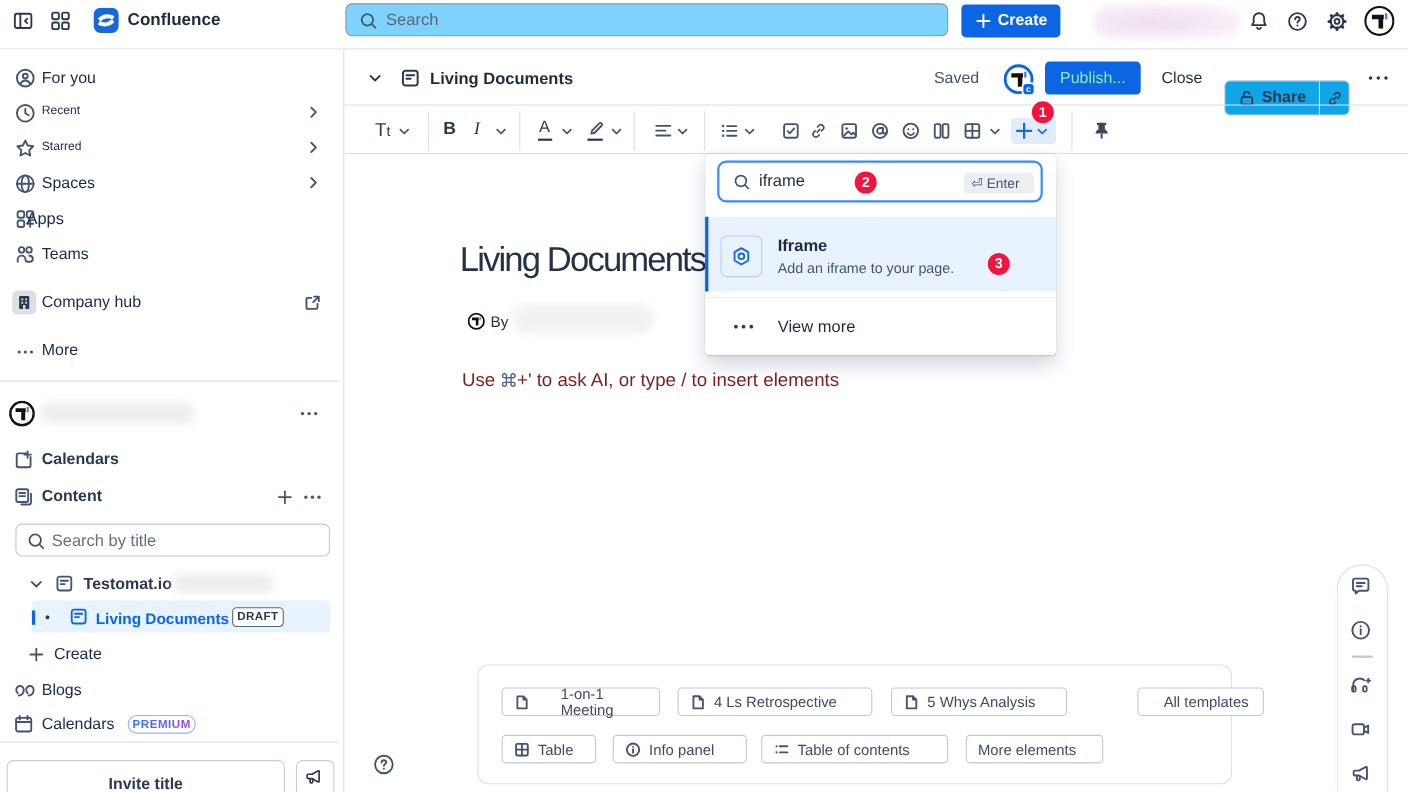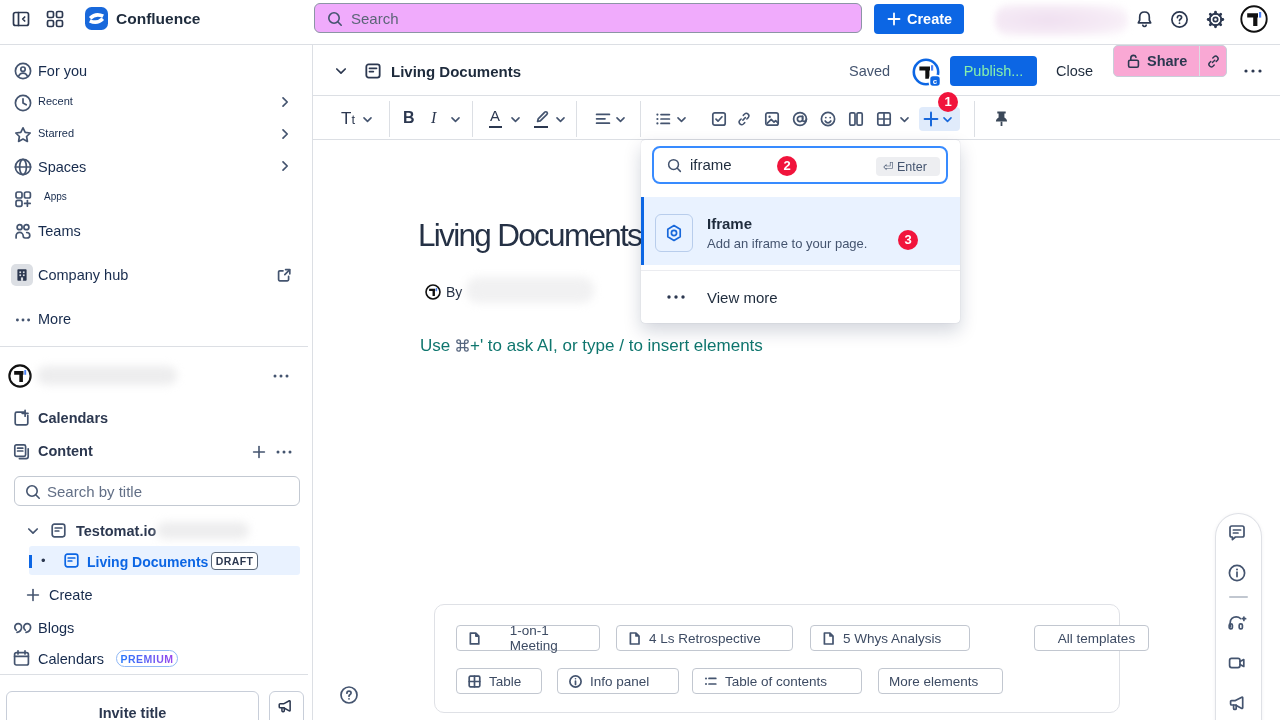--- a/index.html
+++ b/index.html
@@ -33,21 +33,21 @@
     <rect x="11.5" y="11.5" width="6" height="6" rx="1.5" class="icd"></rect>
   </svg>
 
   <svg class="abs" style="left:85px;top:7px" width="23" height="23" viewBox="0 0 23 23">
     <rect x="0" y="0" width="23" height="23" rx="6.5" fill="#1868DB"></rect>
     <path d="M5.2 11.2 C9 7.4, 14 7.2, 18.2 9.2" stroke="#fff" stroke-width="3.6" fill="none"></path>
     <path d="M17.8 11.8 C14 15.6, 9 15.8, 4.8 13.8" stroke="#fff" stroke-width="3.6" fill="none"></path>
   </svg>
   <div class="abs" style="left:116px;top:10px;font-size:15.5px;font-weight:700;color:#1E2B3C;">Confluence</div>
 
-  <div class="abs" style="left:314px;top:3px;width:548px;height:30px;border:1px solid #8C95A5;border-radius:6px;background:#f0abfc;">
+  <div class="abs" style="left:314px;top:3px;width:548px;height:30px;border:1px solid #8C95A5;border-radius:6px;background:#7dd3fc;">
     <svg class="abs" style="left:11px;top:6px" width="18" height="18" viewBox="0 0 18 18">
       <circle cx="8" cy="8" r="5.2" stroke="#44546F" stroke-width="1.6" fill="none"></circle>
       <line x1="12" y1="12" x2="15.2" y2="15.2" stroke="#44546F" stroke-width="1.6" stroke-linecap="round"></line>
     </svg>
     <div class="abs" style="left:36px;top:6px;font-size:15px;color:#5B6577;">Search</div>
   </div>
 
   <div class="abs" style="left:874px;top:4px;width:90px;height:30px;background:#0C66E4;border-radius:4px;">
     <svg class="abs" style="left:12px;top:7px" width="16" height="16" viewBox="0 0 16 16">
       <line x1="8" y1="2.5" x2="8" y2="13.5" stroke="#fff" stroke-width="1.8" stroke-linecap="round"></line>
@@ -127,21 +127,21 @@
       <path d="M5 2.8 L9.2 7 L5 11.2" class="ic"></path>
     </svg>
 
   <svg class="abs" style="left:13px;top:144px" width="20" height="20" viewBox="0 0 20 20">
     <rect x="3" y="3" width="6" height="6" rx="1.8" class="ic"></rect>
     <rect x="11.4" y="3" width="6" height="6" rx="1.8" class="ic"></rect>
     <rect x="3" y="11.4" width="6" height="6" rx="1.8" class="ic"></rect>
     <line x1="14.4" y1="11.6" x2="14.4" y2="17.2" class="ic"></line>
     <line x1="11.6" y1="14.4" x2="17.2" y2="14.4" class="ic"></line>
   </svg>
-  <div class="abs" style="left:44px;top:146px;font-size:10px;">Apps</div>
+  <div class="abs" style="left:24px;top:146px;font-size:15px;">Apps</div>
 
   <svg class="abs" style="left:13px;top:176px" width="20" height="20" viewBox="0 0 20 20">
     <circle cx="6.6" cy="6.2" r="2.5" class="ic" stroke-width="1.6"></circle>
     <circle cx="13.4" cy="6.2" r="2.5" class="ic" stroke-width="1.6"></circle>
     <path d="M3.1 17 L3.1 15.1 C3.1 13 4.7 11.4 6.7 11.4 C8.7 11.4 10.2 13 10.2 15.1 C10.2 16.3 11 17 12.1 17 L14 17 C15.6 17 16.8 15.9 16.8 14.4 C16.8 12.7 15.5 11.5 13.7 11.5" class="ic" stroke-width="1.6"></path>
   </svg>
   <div class="abs" style="left:38px;top:178px;font-size:14.5px;">Teams</div>
 
   <div class="abs" style="left:11px;top:219px;width:22px;height:22px;background:#DCDFE4;border-radius:5px;"></div>
   <svg class="abs" style="left:14px;top:222px" width="16" height="16" viewBox="0 0 16 16">
@@ -292,21 +292,21 @@
     <rect x="20" y="8.2" width="2.2" height="5.4" fill="#4C82F7"></rect>
     <rect x="18.5" y="18.5" width="11" height="11" rx="3.5" fill="#0C66E4" stroke="#fff" stroke-width="1.6"></rect>
     <text x="24" y="26.8" text-anchor="middle" font-size="8" font-weight="bold" fill="#fff" font-family="Liberation Sans, sans-serif">c</text>
   </svg>
 
   <div class="abs" style="left:642px;top:11px;width:87px;height:30px;background:#0C66E4;border-radius:4px;">
     <div class="abs" style="left:0;top:7px;width:100%;text-align:center;font-size:14.5px;font-weight:400;color:#86efac;">Publish...</div>
   </div>
   <div class="abs" style="left:748px;top:18px;font-size:14.5px;color:#1E2B3C;">Close</div>
 
-  <div class="abs" style="left:805px;top:0;width:114px;height:32px;border:1px solid #C8CED9;border-radius:5px;background:#f9a8d4;">
+  <div class="abs" style="left:805px;top:28px;width:114px;height:32px;border:1px solid #C8CED9;border-radius:5px;background:#0ea5e9;">
     <svg class="abs" style="left:11px;top:7px" width="17" height="17" viewBox="0 0 17 17">
       <rect x="3.6" y="7.2" width="9.8" height="7" rx="1.4" stroke="#2c3850" stroke-width="1.6" fill="none"></rect>
       <path d="M5.8 7 L5.8 5.2 C5.8 3.6 7 2.4 8.5 2.4 C9.7 2.4 10.7 3.1 11 4.2" stroke="#2c3850" stroke-width="1.6" fill="none" stroke-linecap="round"></path>
     </svg>
     <div class="abs" style="left:33px;top:7px;font-size:14.5px;font-weight:700;color:#2c3850;">Share</div>
     <div class="abs" style="left:85px;top:0;width:1px;height:30px;background:#DCDFE4;"></div>
     <svg class="abs" style="left:91px;top:7px" width="17" height="17" viewBox="0 0 24 24">
       <path d="M10.5 13.5 L13.8 10.2 M8.2 12 L6.4 13.8 a3.4 3.4 0 0 0 4.8 4.8 L13 16.8 M11 7.2 L12.8 5.4 a3.4 3.4 0 0 1 4.8 4.8 L15.8 12" stroke="#2c3850" stroke-width="2" fill="none" stroke-linecap="round"></path>
     </svg>
   </div>
@@ -415,21 +415,21 @@
   <div class="abs" style="left:110px;top:172px;font-size:31.5px;font-weight:500;color:#253145;letter-spacing:-1.7px;">Living Documents</div>
 
   <svg class="abs" style="left:117px;top:239px" width="16" height="16" viewBox="0 0 28 28">
     <circle cx="14" cy="14" r="12.2" fill="#fff" stroke="#111" stroke-width="2.8"></circle>
     <path d="M7.2 8.3 L18 8.3 L18 12.4 L17.4 12.4 L17.4 21 L13.2 21 L13.2 12.4 L7.2 12.4 Z" fill="#111"></path>
     <rect x="19" y="7" width="2.2" height="5.6" fill="#4C82F7"></rect>
   </svg>
   <div class="abs" style="left:138px;top:239px;font-size:14px;color:#253145;">By</div>
   <div class="abs" style="left:158px;top:232px;width:128px;height:26px;border-radius:12px;background:#f1f1f2;filter:blur(4px);"></div>
 
-  <div class="abs" style="left:112px;top:291px;font-size:17px;color:#0f766e;">Use <svg style="display:inline-block;vertical-align:-2px" width="15" height="15" viewBox="0 0 15 15">
+  <div class="abs" style="left:112px;top:291px;font-size:17px;color:#7f1d1d;">Use <svg style="display:inline-block;vertical-align:-2px" width="15" height="15" viewBox="0 0 15 15">
         <path d="M5.4 5.4 L5.4 3.6 a1.8 1.8 0 1 0 -1.8 1.8 Z M5.4 9.6 L3.6 9.6 a1.8 1.8 0 1 0 1.8 1.8 Z M9.6 5.4 L11.4 5.4 a1.8 1.8 0 1 0 -1.8 -1.8 Z M9.6 9.6 L9.6 11.4 a1.8 1.8 0 1 0 1.8 -1.8 Z M5.4 5.4 L9.6 5.4 L9.6 9.6 L5.4 9.6 Z" stroke="#56657E" stroke-width="1.3" fill="none"></path>
       </svg>+' to ask AI, or type / to insert elements</div>
 
   <div class="abs" style="left:126px;top:559px;width:686px;height:109px;border:1px solid #DFE1E6;border-radius:10px;background:#fff;"></div>
   <div class="tbtn abs" style="left:148px;top:580px;width:144px;gap:28px;">
     <svg width="15" height="15" viewBox="0 0 15 15">
         <path d="M3.4 2 L9 2 L12 5 L12 13 L3.4 13 Z M9 2 L9 5 L12 5" class="ic" stroke-width="1.4"></path>
       </svg>
     <span>1-on-1 Meeting</span>
     </div>

